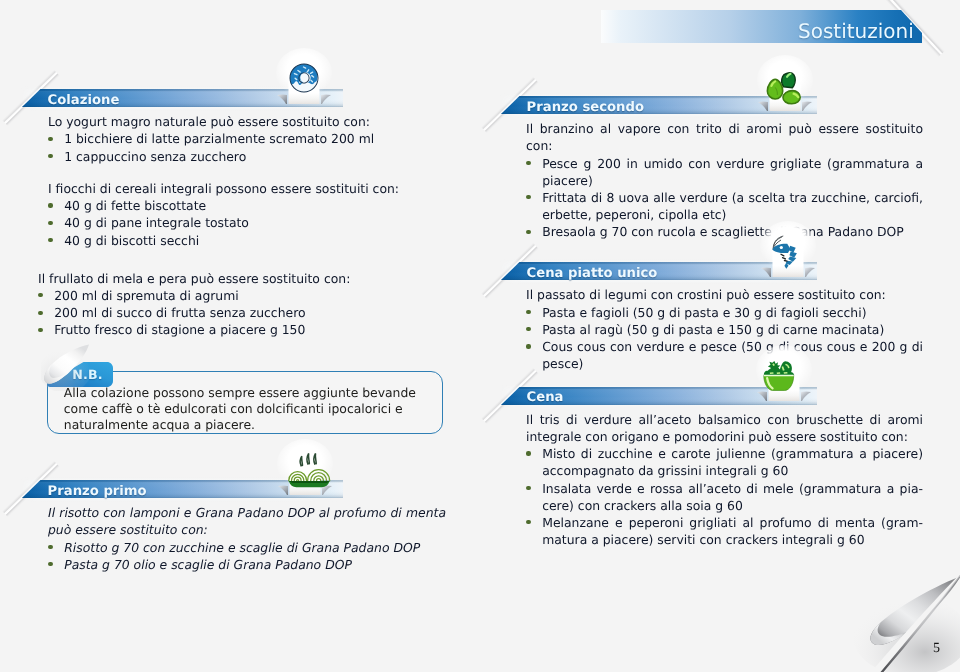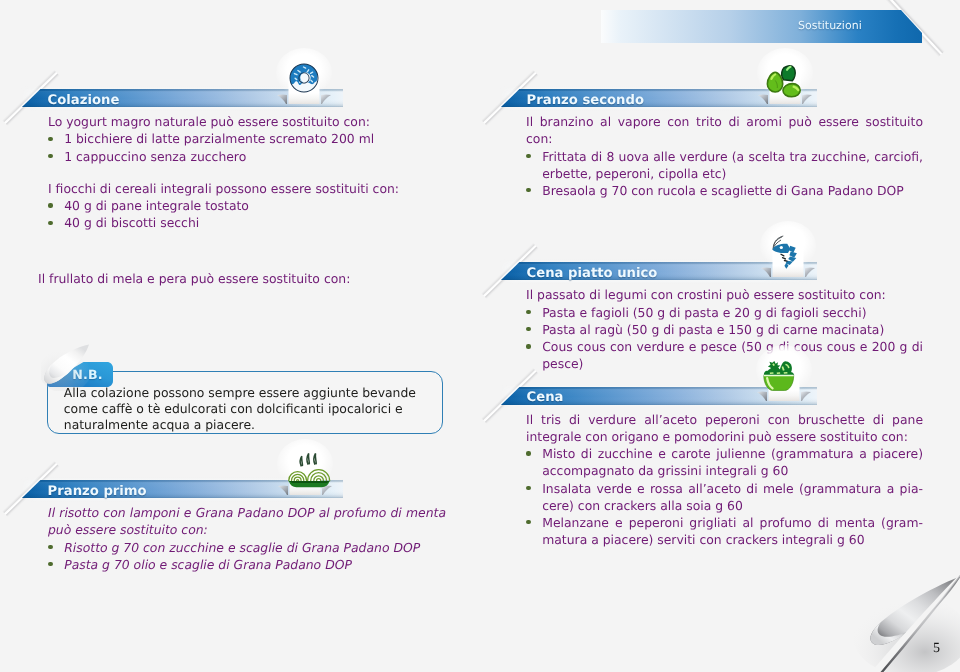--- a/index.html
+++ b/index.html
@@ -16,21 +16,21 @@
   
   .topbanner{
     position:absolute;left:601px;top:10px;width:321px;height:33px;
     -webkit-clip-path:polygon(0 0, 300px 0, 321px 23px, 321px 33px, 0 33px);
     clip-path:polygon(0 0, 300px 0, 321px 23px, 321px 33px, 0 33px);
   }
   .tb-svg{position:absolute;left:0;top:0;width:321px;height:33px;}
   .tb-text{
     position:absolute;left:197px;top:9px;
     font-family:"DejaVu Sans",sans-serif;
-    font-size:11px;font-weight:normal;color:#eaf8ff;letter-spacing:0;
+    font-size:20px;font-weight:normal;color:#eaf8ff;letter-spacing:0;
     text-shadow:0 1px 1.5px rgba(0,45,85,.32);
   }
   .tb-corner{
     position:absolute;left:876px;top:-14px;width:70px;height:70px;
     pointer-events:none;overflow:visible;
   }
   .tb-corner svg{position:absolute;left:0;top:0;width:70px;height:70px;overflow:visible;}
 
   
   .col{position:absolute;top:0;}
@@ -73,21 +73,21 @@
   .badge-ico{position:absolute;}
   .ico-donut{left:13px;top:15.5px;width:30px;height:30px;}
   .ico-pasta{left:10px;top:10px;width:44px;height:44px;}
   .ico-veg{left:6px;top:14px;width:40px;height:40px;}
   .ico-shrimp{left:6px;top:8px;width:40px;height:48px;}
   .ico-salad{left:4px;top:14px;width:38px;height:33px;}
 
   
   .body{
     font-family:"DejaVu Sans",sans-serif;
-    font-size:12.4px;color:#701a75;line-height:17.2px;
+    font-size:12.4px;color:#0f172a;line-height:17.2px;
   }
   .intro{margin:0;padding:0;text-align:justify;}
   .ul{margin:0;padding:0;list-style:none;}
   .li{position:relative;padding-left:16.2px;text-align:justify;}
   .li:before{
     content:"";position:absolute;left:0.4px;top:6.3px;
     width:4.2px;height:4.2px;border-radius:50%;background:#4e6b2e;
   }
 
   
@@ -254,28 +254,34 @@
         </svg>
       </div>
       <div class="body" style="position:absolute;left:48px;top:24.2px;width:398px;">
         <p class="intro">Lo yogurt magro naturale può essere sostituito con:</p>
         <ul class="ul">
           <li class="li">1 bicchiere di latte parzialmente scremato 200 ml</li>
           <li class="li">1 cappuccino senza zucchero</li>
         </ul>
         <p class="intro" style="margin-top:15.1px;">I fiocchi di cereali integrali possono essere sostituiti con:</p>
         <ul class="ul">
+          <li class="li">40 g di fette biscottate</li>
           <li class="li">40 g di pane integrale tostato</li>
           <li class="li">40 g di biscotti secchi</li>
         </ul>
       </div>
     </div>
 
     <div class="body" style="position:absolute;left:38px;top:269.8px;width:398px;">
       <p class="intro">Il frullato di mela e pera può essere sostituito con:</p>
+      <ul class="ul">
+        <li class="li">200 ml di spremuta di agrumi</li>
+        <li class="li">200 ml di succo di frutta senza zucchero</li>
+        <li class="li">Frutto fresco di stagione a piacere g 150</li>
+      </ul>
     </div>
 
     <div class="nb">
       <div class="nb-tab">
         <svg class="nb-tab-svg" viewBox="0 0 66 25">
           <defs>
             <linearGradient id="nbg" x1="0" y1="1" x2="1" y2="0">
               <stop offset="0" stop-color="#1a6fbe"></stop>
               <stop offset="0.28" stop-color="#1d7cc5"></stop>
               <stop offset="0.62" stop-color="#2a97d6"></stop>
@@ -397,21 +403,21 @@
         <ul class="ul">
           <li class="li">Risotto g 70 con zucchine e scaglie di Grana Padano DOP</li>
           <li class="li">Pasta g 70 olio e scaglie di Grana Padano DOP</li>
         </ul>
       </div>
     </div>
   </div>
 
   <div class="col col-right">
 
-    <div class="section" style="left:1px;top:89px;width:340px;">
+    <div class="section" style="left:1px;top:96px;width:340px;">
       <div class="sec-crease">
         <svg viewBox="0 0 60 60">
           <defs>
             <linearGradient id="crg" x1="0" y1="0" x2="1" y2="0" gradientUnits="objectBoundingBox">
               <stop offset="0" stop-color="#c9c9cb" stop-opacity="0"></stop>
               <stop offset="0.22" stop-color="#a9a9ac" stop-opacity="0.22"></stop>
               <stop offset="0.40" stop-color="#fdfdfd" stop-opacity="0.95"></stop>
               <stop offset="0.55" stop-color="#ffffff" stop-opacity="1"></stop>
               <stop offset="0.70" stop-color="#b6b6b9" stop-opacity="0.45"></stop>
               <stop offset="0.88" stop-color="#d4d4d6" stop-opacity="0.14"></stop>
@@ -467,20 +473,21 @@
           <path d="M13.5 27c1.5-3.5 3.5-5.8 6-7.2" stroke="#b8ef5c" stroke-width="3.6" fill="none" stroke-linecap="round"></path>
           <path d="M20 30c2 3 3.5 7 3 11" stroke="#3d7a10" stroke-width="1.6" fill="none" opacity=".5" stroke-linecap="round"></path>
 
           <path d="M47 34.5c7.5 0 12.5 5 12.5 10.5 0 6-5.5 10.5-13.5 10.5-8 0-14-4-14-10 0-6 7.5-11 15-11z" fill="#63bd1b" stroke="#3d7a10" stroke-width="2.6" stroke-linejoin="round"></path>
           <path d="M49 39.5c3.5 1 6 3 7.5 5.5" stroke="#b8ef5c" stroke-width="3.6" fill="none" stroke-linecap="round"></path>
         </svg>
       </div>
       <div class="body" style="position:absolute;left:47px;top:24.2px;width:397px;">
         <p class="intro">Il branzino al vapore con trito di aromi può essere sostituito con:</p>
         <ul class="ul">
+          <li class="li">Pesce g 200 in umido con verdure grigliate (grammatura a piacere)</li>
           <li class="li">Frittata di 8 uova alle verdure (a scelta tra zucchine, carciofi, erbette, peperoni, cipolla etc)</li>
           <li class="li">Bresaola g 70 con rucola e scagliette di Gana Padano DOP</li>
         </ul>
       </div>
     </div>
 
     <div class="section" style="left:1px;top:262.3px;width:340px;">
       <div class="sec-crease">
         <svg viewBox="0 0 60 60">
           <defs>
@@ -557,21 +564,21 @@
           <g stroke="#1f2426" stroke-width="2.2" fill="none" stroke-linecap="round">
             <path d="M24 34 L28.5 36.5"></path>
             <path d="M26.5 39.5 L31 41.5"></path>
             <path d="M29.5 44 L33.5 45"></path>
           </g>
         </svg>
       </div>
       <div class="body" style="position:absolute;left:47px;top:24.2px;width:397px;">
         <p class="intro">Il passato di legumi con crostini può essere sostituito con:</p>
         <ul class="ul">
-          <li class="li">Pasta e fagioli (50 g di pasta e 20 g di fagioli secchi)</li>
+          <li class="li">Pasta e fagioli (50 g di pasta e 30 g di fagioli secchi)</li>
           <li class="li">Pasta al ragù (50 g di pasta e 150 g di carne macinata)</li>
           <li class="li">Cous cous con verdure e pesce (50 g di cous cous e 200 g di pesce)</li>
         </ul>
       </div>
     </div>
 
     <div class="section" style="left:1px;top:386.6px;width:340px;">
       <div class="sec-crease">
         <svg viewBox="0 0 60 60">
           <defs>
@@ -640,21 +647,21 @@
             <path d="M27.5 26 L34 25.5 L34.5 28.5 L28 29 Z"></path>
             <path d="M41 25.5 L48 25 L48.5 28 L41.5 28.5 Z"></path>
           </g>
 
           <path d="M2.5 32 L60.5 32 C60.5 47.5 52.5 61 43 61 L20 61 C10.5 61 2.5 47.5 2.5 32 Z" fill="#5cb81c" stroke="#3e8a12" stroke-width="1.3"></path>
           <path d="M9 37 C10.5 46 14 53 19.5 57" stroke="#ddf7ad" stroke-width="4.4" fill="none" stroke-linecap="round"></path>
           <path d="M2.5 30.5 L60.5 30.5 L60.5 33.5 L2.5 33.5 Z" fill="#e8fbd8"></path>
         </svg>
       </div>
       <div class="body" style="position:absolute;left:47px;top:24.2px;width:397px;">
-        <p class="intro">Il tris di verdure all’aceto peperoni con bruschette di pane integrale con origano e pomodorini può essere sostituito con:</p>
+        <p class="intro">Il tris di verdure all’aceto balsamico con bruschette di aromi integrale con origano e pomodorini può essere sostituito con:</p>
         <ul class="ul">
           <li class="li">Misto di zucchine e carote julienne (grammatura a piacere) accompagnato da grissini integrali g 60</li>
           <li class="li">Insalata verde e rossa all’aceto di mele (grammatura a pia­cere) con crackers alla soia g 60</li>
           <li class="li">Melanzane e peperoni grigliati al profumo di menta (gram­matura a piacere) serviti con crackers integrali g 60</li>
         </ul>
       </div>
     </div>
   </div>
 
   <div class="pagecurl">

